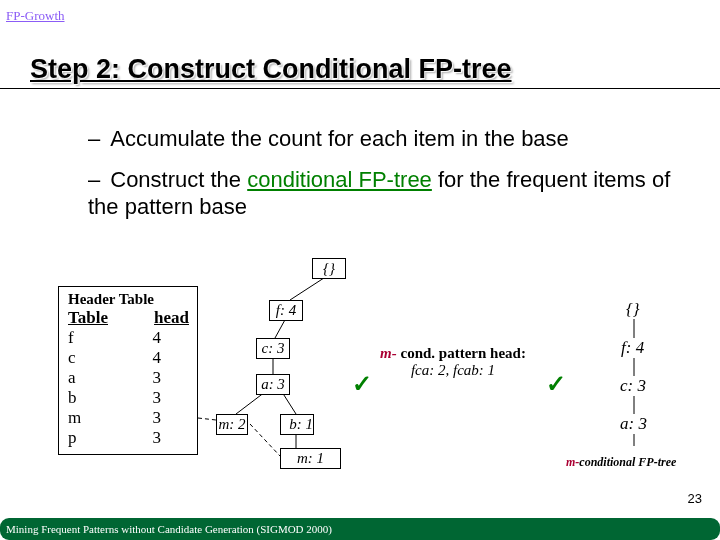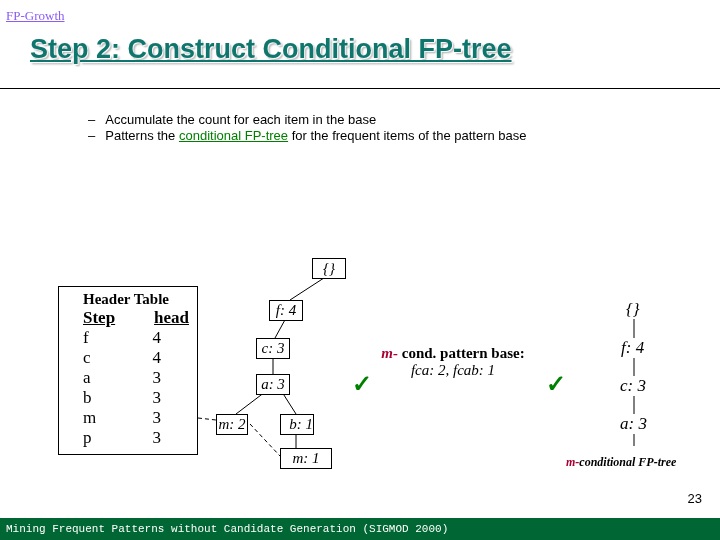--- a/index.html
+++ b/index.html
@@ -1,59 +1,59 @@
 <!DOCTYPE html>
 <html><head>
 <meta charset="utf-8">
 <style>
   * { box-sizing: border-box; margin: 0; padding: 0; }
   body { width: 720px; height: 540px; background: #fff; font-family: Arial, sans-serif; position: relative; color: #000; }
   .topic { position: absolute; top: 8px; left: 6px; font-family: "Comic Sans MS", cursive; font-size: 13px; color: #8b5cf6; text-decoration: underline; }
-  .title { position: absolute; top: 34px; left: 30px; font-family: Arial, sans-serif; font-size: 27px; font-weight: bold; color: #0f766e; text-decoration: underline; text-shadow: 1px 1px 1px #fff, 2px 2px 2px #aaa; }
+  .title { position: absolute; top: 54px; left: 30px; font-family: Arial, sans-serif; font-size: 27px; font-weight: bold; color: #000000; text-decoration: underline; text-shadow: 1px 1px 1px #fff, 2px 2px 2px #aaa; }
   .hr { position: absolute; top: 88px; left: 0; width: 720px; border-top: 1px solid #000; }
   .body { position: absolute; top: 112px; left: 50px; width: 630px; font-family: Arial, sans-serif; color: #000; line-height: 1.25; }
   .b1 { font-size: 20px; margin-left: 0; }
   .b1 .dot { margin-right: 14px; }
-  .b2 { font-size: 13px; margin-left: 38px; margin-top: 0; }
+  .b2 { font-size: 22px; margin-left: 38px; margin-top: 13px; }
   .b2 .dash { margin-right: 10px; }
   .green-ul { color: #008000; text-decoration: underline; }
-  .htable { position: absolute; top: 286px; left: 58px; width: 140px; border: 1px solid #000; padding: 4px 8px 6px 24px; font-family: "Times New Roman", serif; }
+  .htable { position: absolute; top: 286px; left: 58px; width: 140px; border: 1px solid #000; padding: 4px 8px 6px 9px; font-family: "Times New Roman", serif; }
   .htable .caption { font-weight: bold; font-size: 15px; }
   .htable .cols { font-weight: bold; text-decoration: underline; font-size: 17px; display: flex; justify-content: space-between; }
   .htable .row { font-size: 17px; display: flex; justify-content: space-between; padding-right: 28px; }
   .node { position: absolute; border: 1px solid #000; font-family: "Times New Roman", serif; font-style: italic; font-size: 15px; text-align: center; padding: 1px 0; background: #fff; }
   .node.box { width: 34px; }
   .svg-layer { position: absolute; top: 0; left: 0; width: 720px; height: 540px; pointer-events: none; }
   .mbase { position: absolute; top: 345px; left: 368px; width: 170px; font-family: "Times New Roman", serif; font-size: 15px; text-align: center; }
   .mbase .lbl { }
   .mbase .lbl .m { font-style: italic; font-weight: bold; color: #aa0033; }
   .mbase .vals { font-style: italic; }
   .cond-label { position: absolute; top: 455px; left: 566px; font-family: "Times New Roman", serif; font-style: italic; font-weight: bold; font-size: 12px; }
   .cond-label .m { color: #aa0033; }
   .cond-node { position: absolute; font-family: "Times New Roman", serif; font-style: italic; font-size: 17px; text-align: center; }
   .pagenum { position: absolute; right: 18px; bottom: 34px; font-family: Arial; font-size: 13px; margin-left: 29px; }
-  .footer-bar { position: absolute; left: 0; bottom: 0; width: 720px; height: 22px; background: #063; color: #fff; font-family: Liberation Mono, monospace; font-size: 11px; padding-left: 6px; line-height: 22px; }
+  .footer-bar { position: absolute; left: 0; bottom: 0; width: 720px; height: 22px; background: #063; color: #fff; font-family: Liberation Serif, serif; font-size: 11px; padding-left: 6px; line-height: 22px; border-radius: 9px; }
   .check { position: absolute; font-family: "Comic Sans MS", cursive; font-size: 24px; color: #008000; font-weight: bold; }
 </style>
 </head>
 <body>
 
 <div class="topic">FP-Growth</div>
 <div class="title">Step 2: Construct Conditional FP-tree</div>
 <div class="hr"></div>
 
 <div class="body">
   <div class="b2"><span class="dash">–</span><span>Accumulate the count for each item in the base</span></div>
-  <div class="b2"><span class="dash">–</span><span>Patterns the </span><span class="green-ul">conditional FP-tree</span><span> for the frequent items of the pattern base</span></div>
+  <div class="b2"><span class="dash">–</span><span>Construct the </span><span class="green-ul">conditional FP-tree</span><span> for the frequent items of the pattern base</span></div>
 </div>
 
 <div class="htable">
   <div class="caption">Header Table</div>
   <div class="cols">
-    <span>Step</span>
+    <span>Table</span>
     <span>head</span>
   </div>
   <div class="row">
       <span>f</span>
       <span>4</span>
     </div>
   <div class="row">
       <span>c</span>
       <span>4</span>
     </div>
@@ -93,24 +93,24 @@
   <line x1="634" y1="396" x2="634" y2="414" stroke="#000" stroke-width="1"></line>
   <line x1="634" y1="434" x2="634" y2="446" stroke="#000" stroke-width="1"></line>
 </svg>
 
 <div class="node box" style="top:258px; left:312px;">{}</div>
 <div class="node box" style="top:300px; left:269px;">f: 4</div>
 <div class="node box" style="top:338px; left:256px;">c: 3</div>
 <div class="node box" style="top:374px; left:256px;">a: 3</div>
 <div class="node box" style="top:414px; left:216px; width:32px;">m: 2</div>
 <div class="node box" style="top:414px; left:280px;text-align:right;">b: 1</div>
-<div class="node box" style="top:448px; left:280px; width:52px;">m: 1</div>
+<div class="node box" style="top:448px; left:280px; width:61px;">m: 1</div>
 
 <div class="mbase">
-  <div class="lbl"><span class="m">m-</span><b><span> cond. pattern base:</span></b></div>
+  <div class="lbl"><span class="m">m-</span><b><span> cond. pattern head:</span></b></div>
   <div class="vals">fca: 2, fcab: 1</div>
 </div>
 
 <div class="check" style="top:370px; left:352px;">✓</div>
 <div class="check" style="top:370px; left:546px;">✓</div>
 
 <div class="cond-node" style="top:300px; left:626px;">{}</div>
 <div class="cond-node" style="top:338px; left:621px;">f: 4</div>
 <div class="cond-node" style="top:376px; left:620px;">c: 3</div>
 <div class="cond-node" style="top:414px; left:620px;">a: 3</div>

